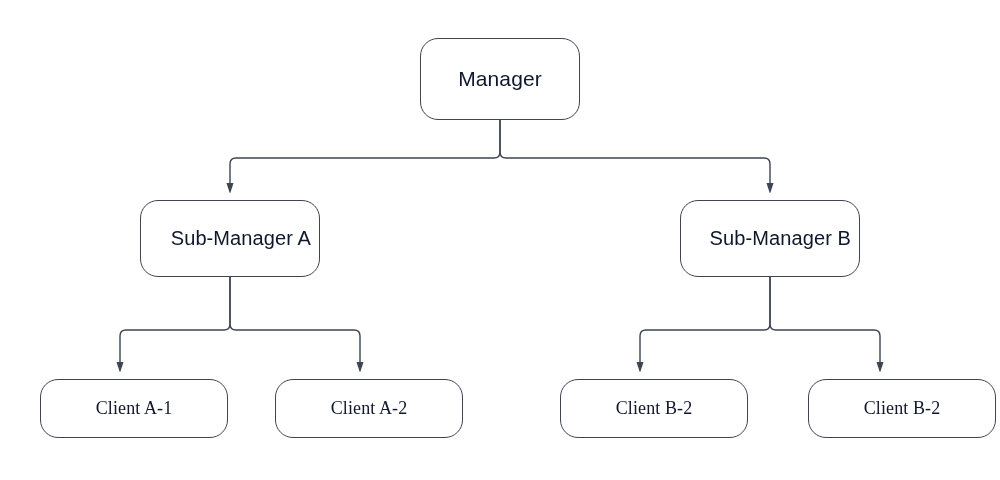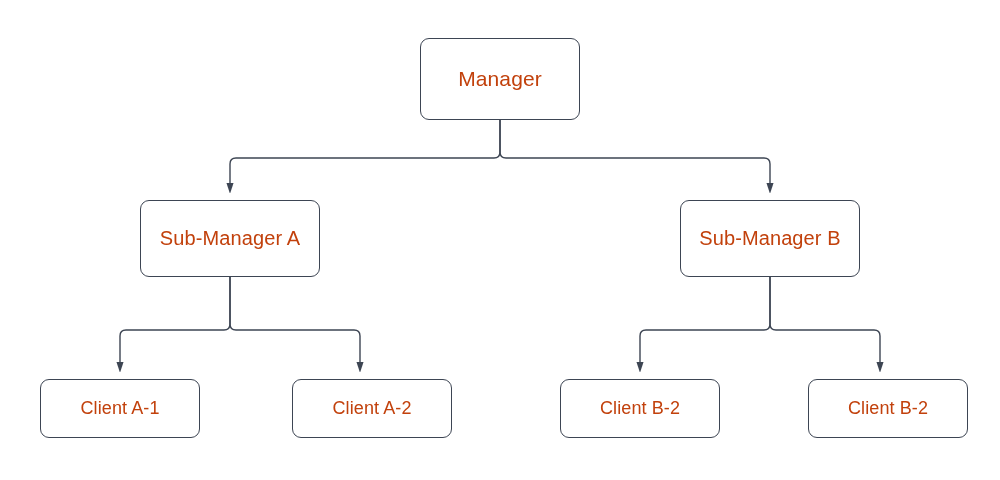--- a/index.html
+++ b/index.html
@@ -28,22 +28,22 @@
     pointer-events: none;
   }
   .node {
     position: absolute;
     box-sizing: border-box;
     display: flex;
     align-items: center;
     justify-content: center;
     background: #ffffff;
     border: 1.4px solid #3d4553;
-    border-radius: 9px;
-    color: #c2410c;
+    border-radius: 18px;
+    color: #0f172a;
     text-align: center;
     line-height: 1.15;
     user-select: none;
   }
   .node-label {
     display: block;
     padding: 0 8px;
     letter-spacing: 0.1px;
   }
   .node-root {
@@ -51,31 +51,33 @@
     top: 38px;
     width: 160px;
     height: 82px;
     font-size: 21px;
   }
   .node-mid {
     top: 200px;
     width: 180px;
     height: 77px;
     font-size: 20px;
+    justify-content: flex-end;
   }
   .node-mid-a { left: 140px; }
   .node-mid-b { left: 680px; }
   .node-leaf {
     top: 379px;
-    width: 160px;
+    width: 188px;
     height: 59px;
     font-size: 18px;
+    font-family: Liberation Serif, serif;
   }
   .node-leaf-a1 { left: 40px; }
-  .node-leaf-a2 { left: 292px; }
+  .node-leaf-a2 { left: 275px; }
   .node-leaf-b1 { left: 560px; }
   .node-leaf-b2 { left: 800px; margin-left: 8px; }
 </style>
 </head>
 <body>
 
 <div id="diagram-canvas">
 
   <svg id="edge-layer" viewBox="0 0 1000 480" width="1000" height="480" xmlns="http://www.w3.org/2000/svg">
     <defs>

